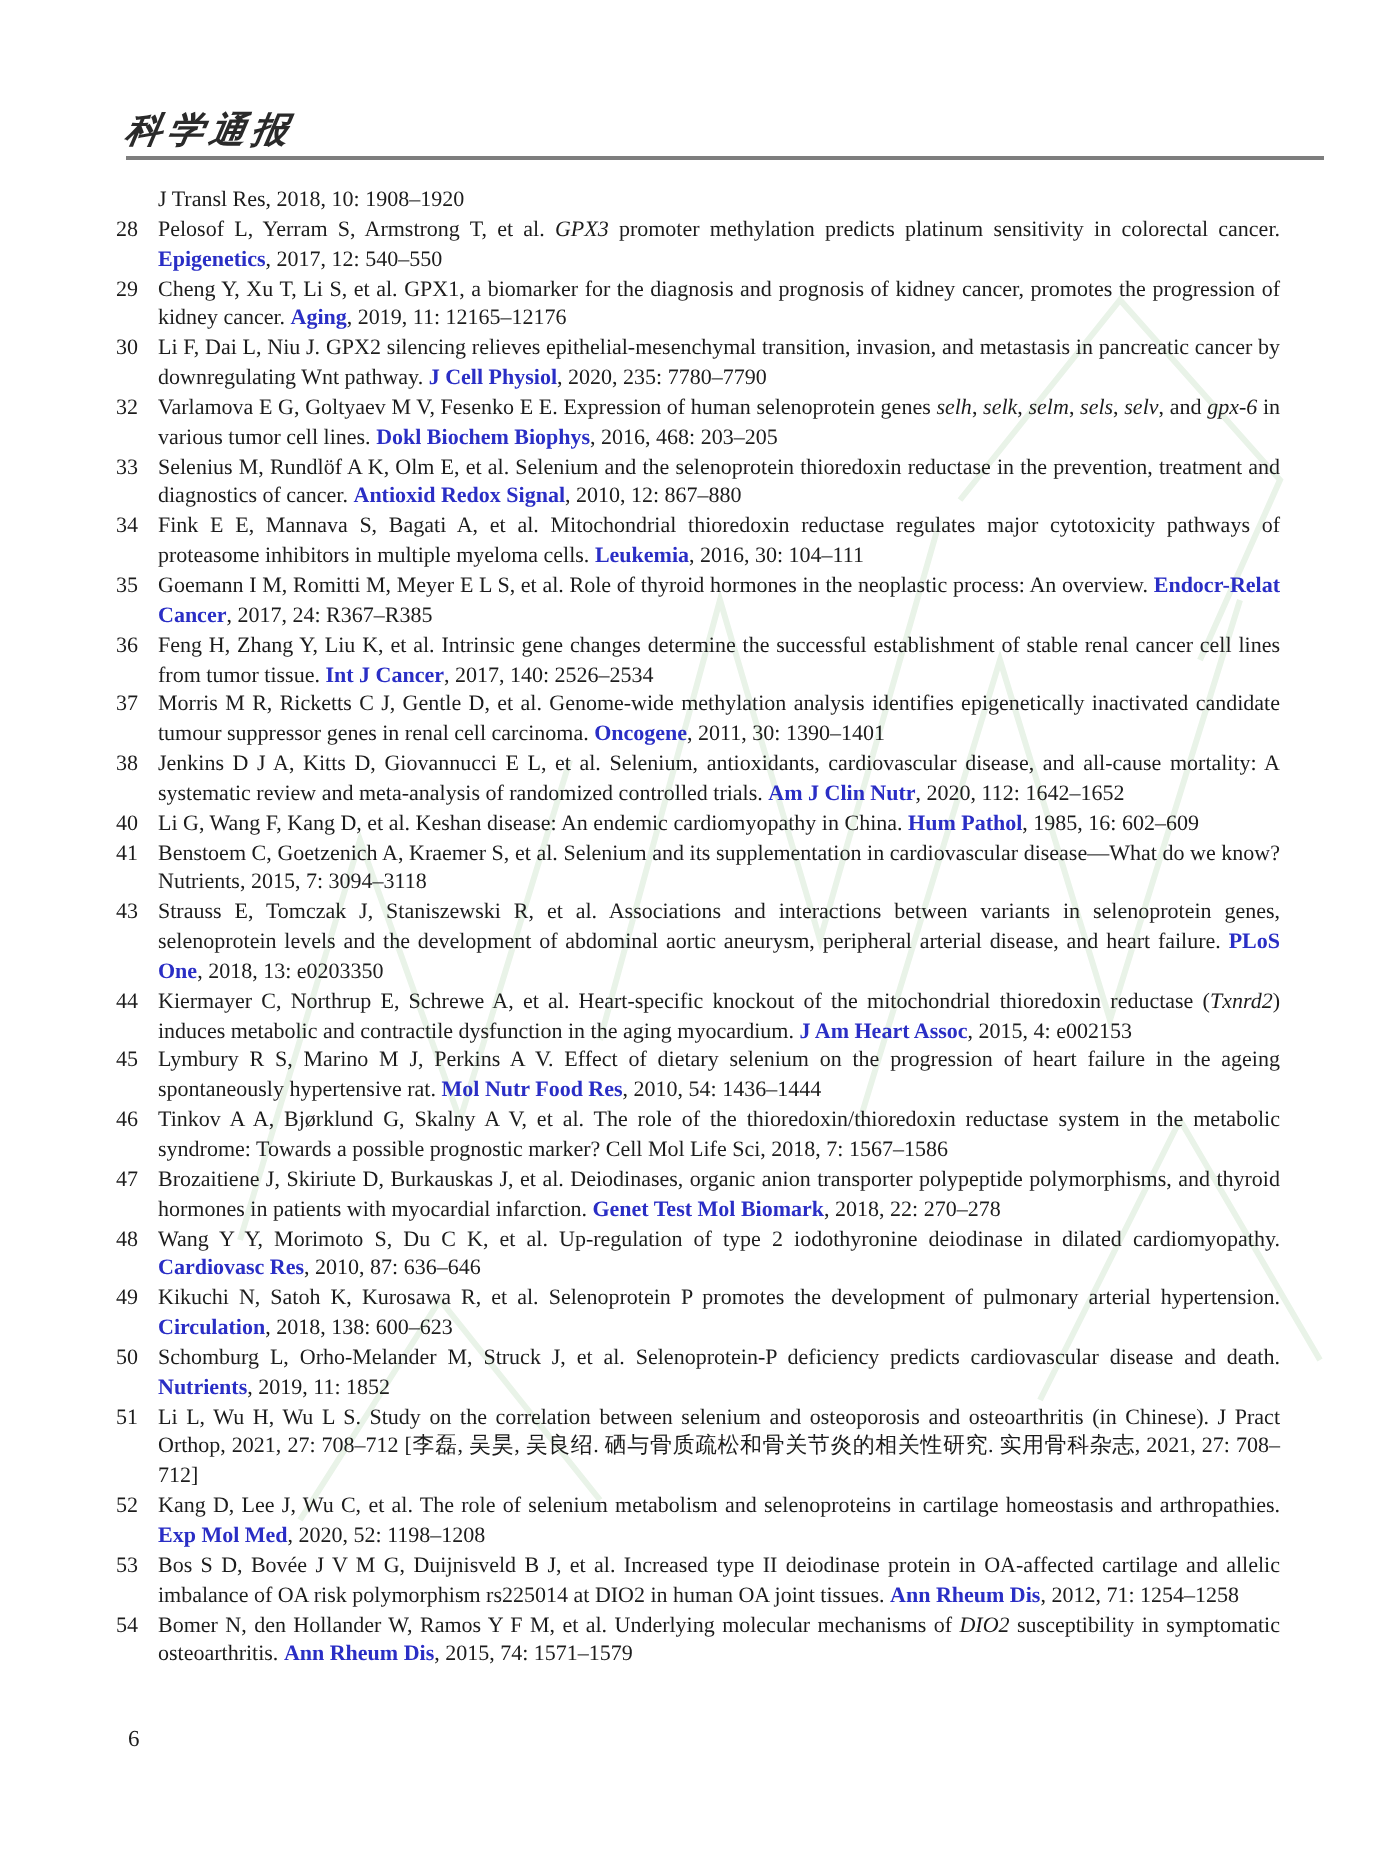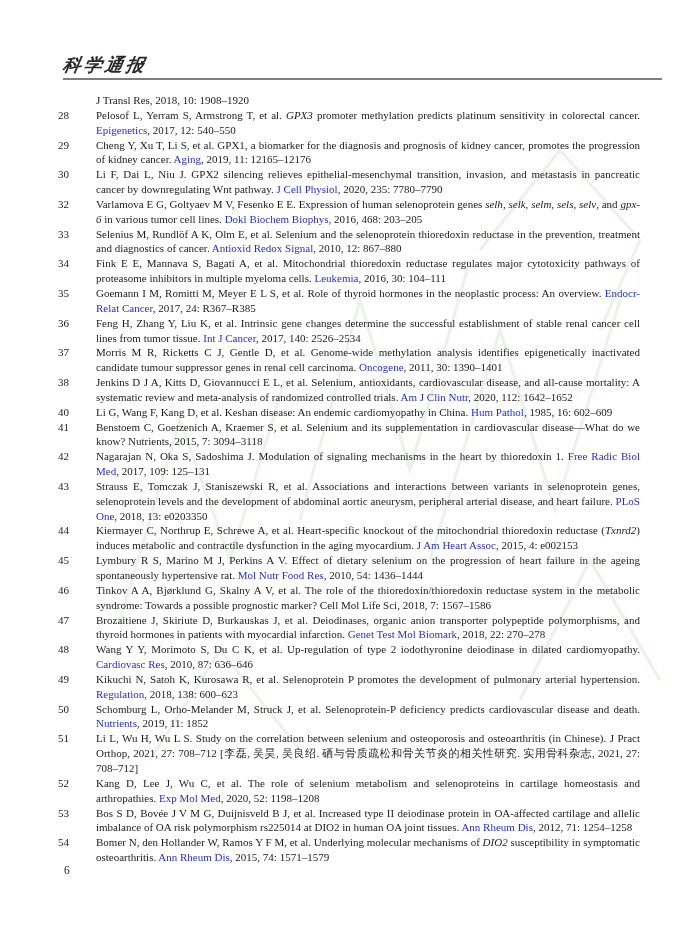--- a/index.html
+++ b/index.html
@@ -15,23 +15,23 @@
     transform:skewX(-10deg);
   }
   .header-rule{
     position:absolute;left:63px;top:78px;width:599px;height:2px;background:#7e7e7e;z-index:2;
   }
   .refs{
     position:absolute;left:58px;top:93px;width:582px;z-index:1;
     font-size:11px;line-height:14.85px;
   }
   .ref-row{display:flex;justify-content:space-between;}
-  .ref-num{flex:0 0 14px;width:14px;margin-right:24px;}
+  .ref-num{flex:0 0 14px;width:14px;margin-right:7px;}
   .ref-txt{flex:1;text-align:justify;}
-  .jlink{color:#2a2ec5;}
+  .jlink{color:#2a2ec5;font-weight:bold;}
   .ref-txt em{}
   .page-number{
     position:absolute;left:64px;top:864px;z-index:1;font-size:11.5px;color:#1c1c1c;
   }
 </style>
 </head>
 <body>
 
 <svg class="watermark" viewBox="0 0 700 933" xmlns="http://www.w3.org/2000/svg">
   <g fill="none" stroke="#e9f3e8" stroke-width="3">
@@ -94,24 +94,20 @@
     </div>
     <div class="ref-row">
       <span class="ref-num">40</span>
       <span class="ref-txt"><span>Li G, Wang F, Kang D, et al. Keshan disease: An endemic cardiomyopathy in China. </span><span class="jlink">Hum Pathol</span><span>, 1985, 16: 602–609</span></span>
     </div>
     <div class="ref-row">
       <span class="ref-num">41</span>
       <span class="ref-txt"><span>Benstoem C, Goetzenich A, Kraemer S, et al. Selenium and its supplementation in cardiovascular disease—What do we know? Nutrients, 2015, 7: 3094–3118</span></span>
     </div>
     <div class="ref-row">
-      <span class="ref-num">42</span>
-      <span class="ref-txt"><span>Nagarajan N, Oka S, Sadoshima J. Modulation of signaling mechanisms in the heart by thioredoxin 1. </span><span class="jlink">Free Radic Biol Med</span><span>, 2017, 109: 125–131</span></span>
-    </div>
-    <div class="ref-row">
       <span class="ref-num">43</span>
       <span class="ref-txt"><span>Strauss E, Tomczak J, Staniszewski R, et al. Associations and interactions between variants in selenoprotein genes, selenoprotein levels and the development of abdominal aortic aneurysm, peripheral arterial disease, and heart failure. </span><span class="jlink">PLoS One</span><span>, 2018, 13: e0203350</span></span>
     </div>
     <div class="ref-row">
       <span class="ref-num">44</span>
       <span class="ref-txt"><span>Kiermayer C, Northrup E, Schrewe A, et al. Heart-specific knockout of the mitochondrial thioredoxin reductase (</span><em>Txnrd2</em><span>) induces metabolic and contractile dysfunction in the aging myocardium. </span><span class="jlink">J Am Heart Assoc</span><span>, 2015, 4: e002153</span></span>
     </div>
     <div class="ref-row">
       <span class="ref-num">45</span>
       <span class="ref-txt"><span>Lymbury R S, Marino M J, Perkins A V. Effect of dietary selenium on the progression of heart failure in the ageing spontaneously hypertensive rat. </span><span class="jlink">Mol Nutr Food Res</span><span>, 2010, 54: 1436–1444</span></span>
@@ -123,21 +119,21 @@
     <div class="ref-row">
       <span class="ref-num">47</span>
       <span class="ref-txt"><span>Brozaitiene J, Skiriute D, Burkauskas J, et al. Deiodinases, organic anion transporter polypeptide polymorphisms, and thyroid hormones in patients with myocardial infarction. </span><span class="jlink">Genet Test Mol Biomark</span><span>, 2018, 22: 270–278</span></span>
     </div>
     <div class="ref-row">
       <span class="ref-num">48</span>
       <span class="ref-txt"><span>Wang Y Y, Morimoto S, Du C K, et al. Up-regulation of type 2 iodothyronine deiodinase in dilated cardiomyopathy. </span><span class="jlink">Cardiovasc Res</span><span>, 2010, 87: 636–646</span></span>
     </div>
     <div class="ref-row">
       <span class="ref-num">49</span>
-      <span class="ref-txt"><span>Kikuchi N, Satoh K, Kurosawa R, et al. Selenoprotein P promotes the development of pulmonary arterial hypertension. </span><span class="jlink">Regulation</span><span>, 2018, 138: 600–623</span></span>
+      <span class="ref-txt"><span>Kikuchi N, Satoh K, Kurosawa R, et al. Selenoprotein P promotes the development of pulmonary arterial hypertension. </span><span class="jlink">Circulation</span><span>, 2018, 138: 600–623</span></span>
     </div>
     <div class="ref-row">
       <span class="ref-num">50</span>
       <span class="ref-txt"><span>Schomburg L, Orho-Melander M, Struck J, et al. Selenoprotein-P deficiency predicts cardiovascular disease and death. </span><span class="jlink">Nutrients</span><span>, 2019, 11: 1852</span></span>
     </div>
     <div class="ref-row">
       <span class="ref-num">51</span>
       <span class="ref-txt"><span>Li L, Wu H, Wu L S. Study on the correlation between selenium and osteoporosis and osteoarthritis (in Chinese). J Pract Orthop, 2021, 27: 708–712 [李磊, 吴昊, 吴良绍. 硒与骨质疏松和骨关节炎的相关性研究. 实用骨科杂志, 2021, 27: 708–712]</span></span>
     </div>
     <div class="ref-row">

